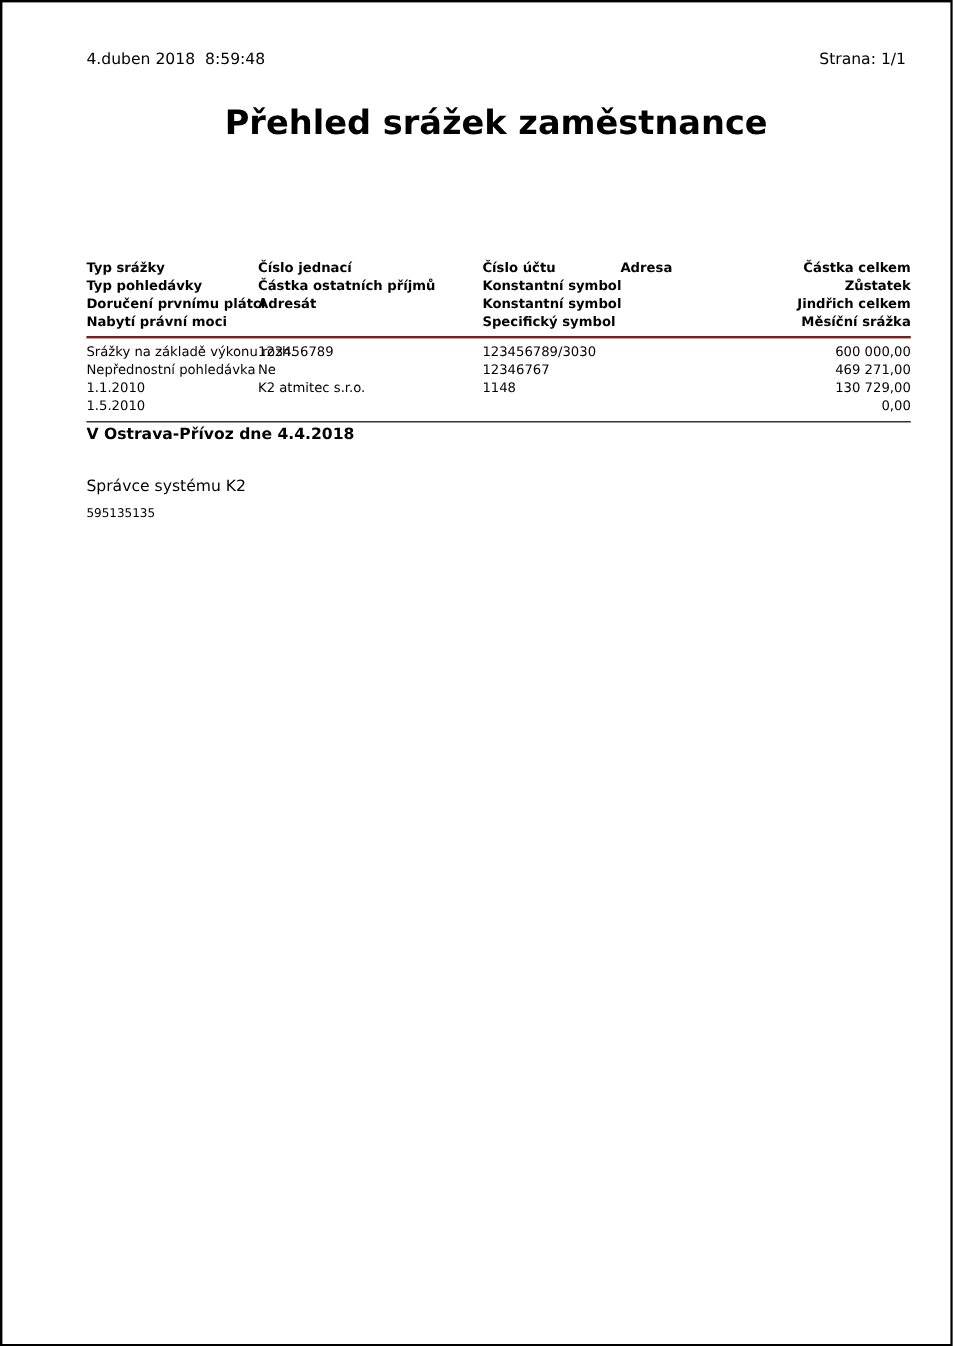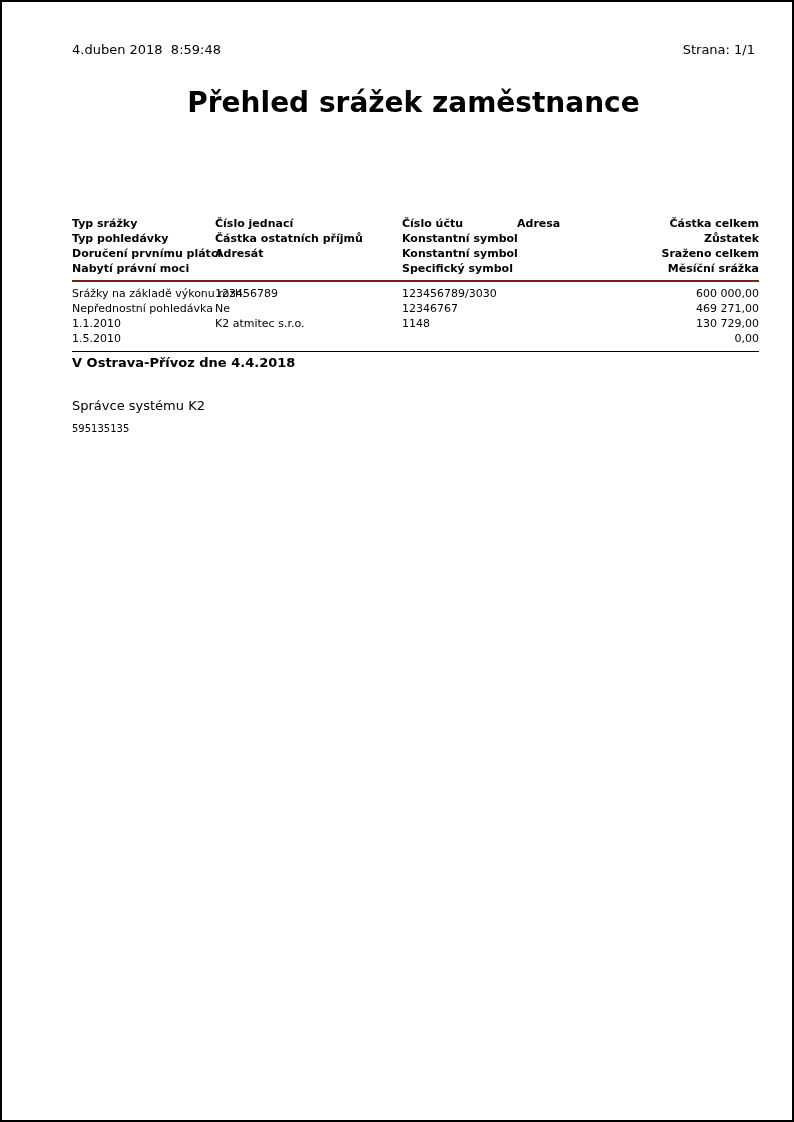--- a/index.html
+++ b/index.html
@@ -90,21 +90,21 @@
       </div>
       <div class="c4">
         <div class="tline">Adresa</div>
         <div class="tline"></div>
         <div class="tline"></div>
         <div class="tline"></div>
       </div>
       <div class="c5">
         <div class="tline">Částka celkem</div>
         <div class="tline">Zůstatek</div>
-        <div class="tline">Sraženo celkem</div>
+        <div class="tline">Jindřich celkem</div>
         <div class="tline">Měsíční srážka</div>
       </div>
     </div>
 
     <div class="tgroup trow">
       <div class="c1">
         <div class="tline">Srážky na základě výkonu rozh.</div>
         <div class="tline">Nepřednostní pohledávka</div>
         <div class="tline">1.1.2010</div>
         <div class="tline">1.5.2010</div>

